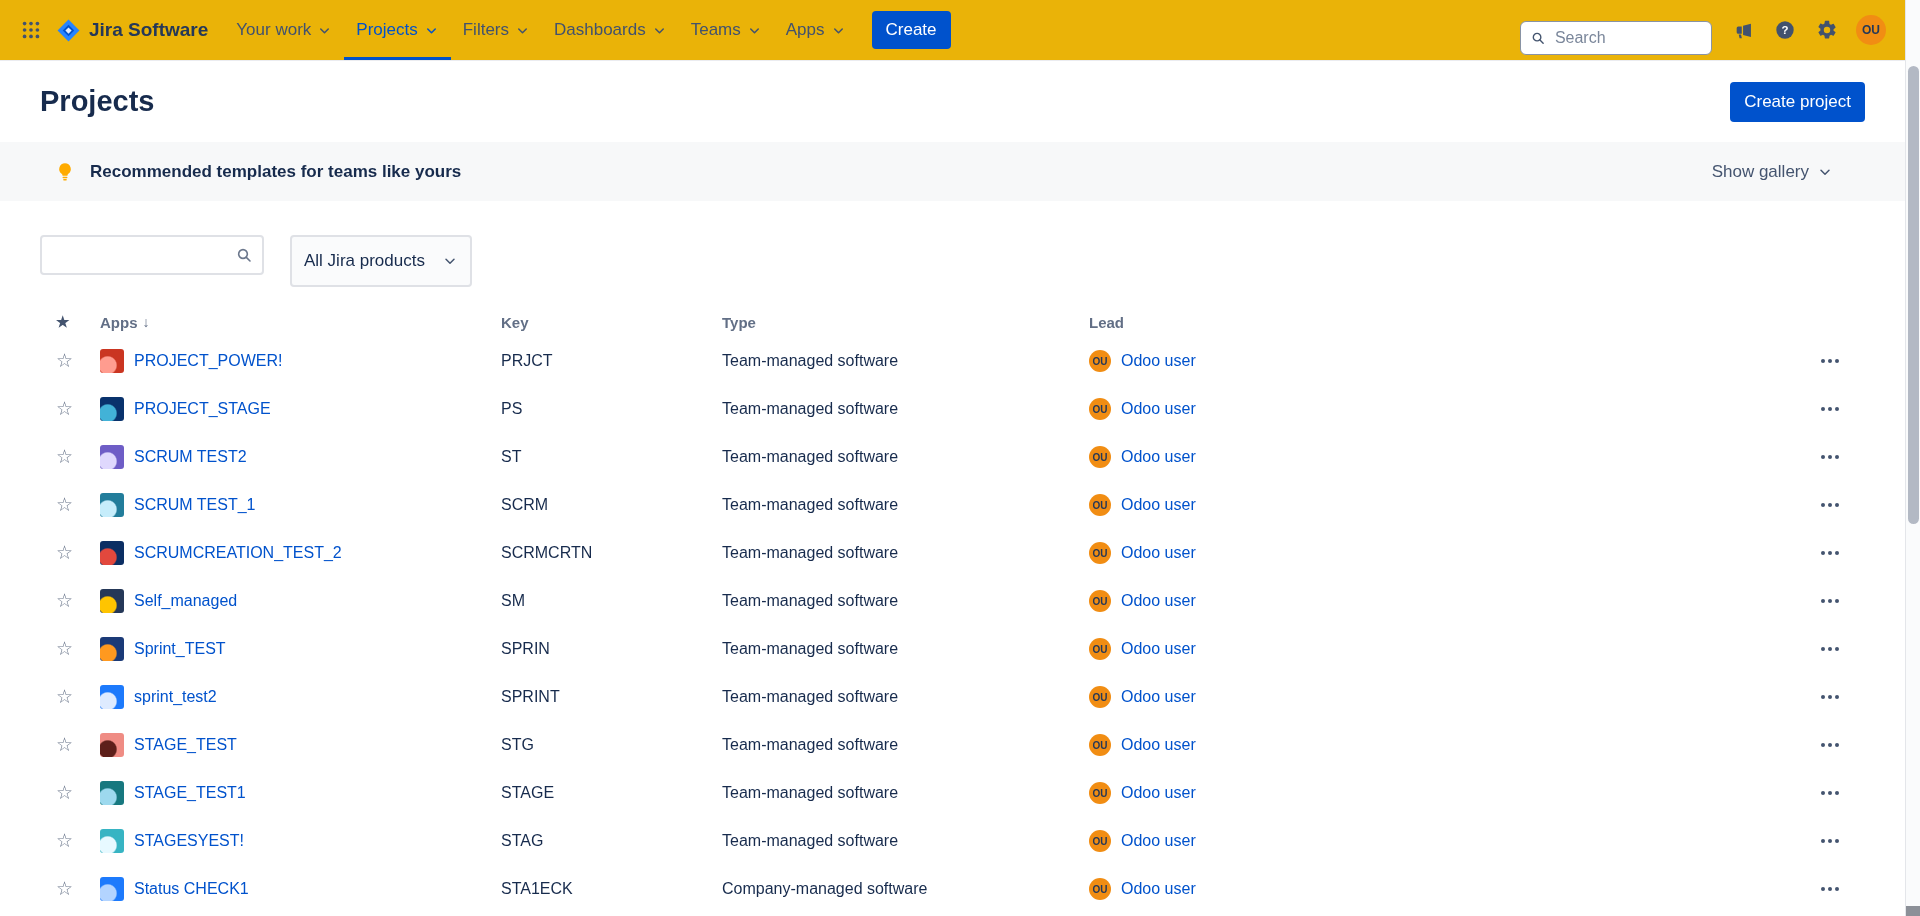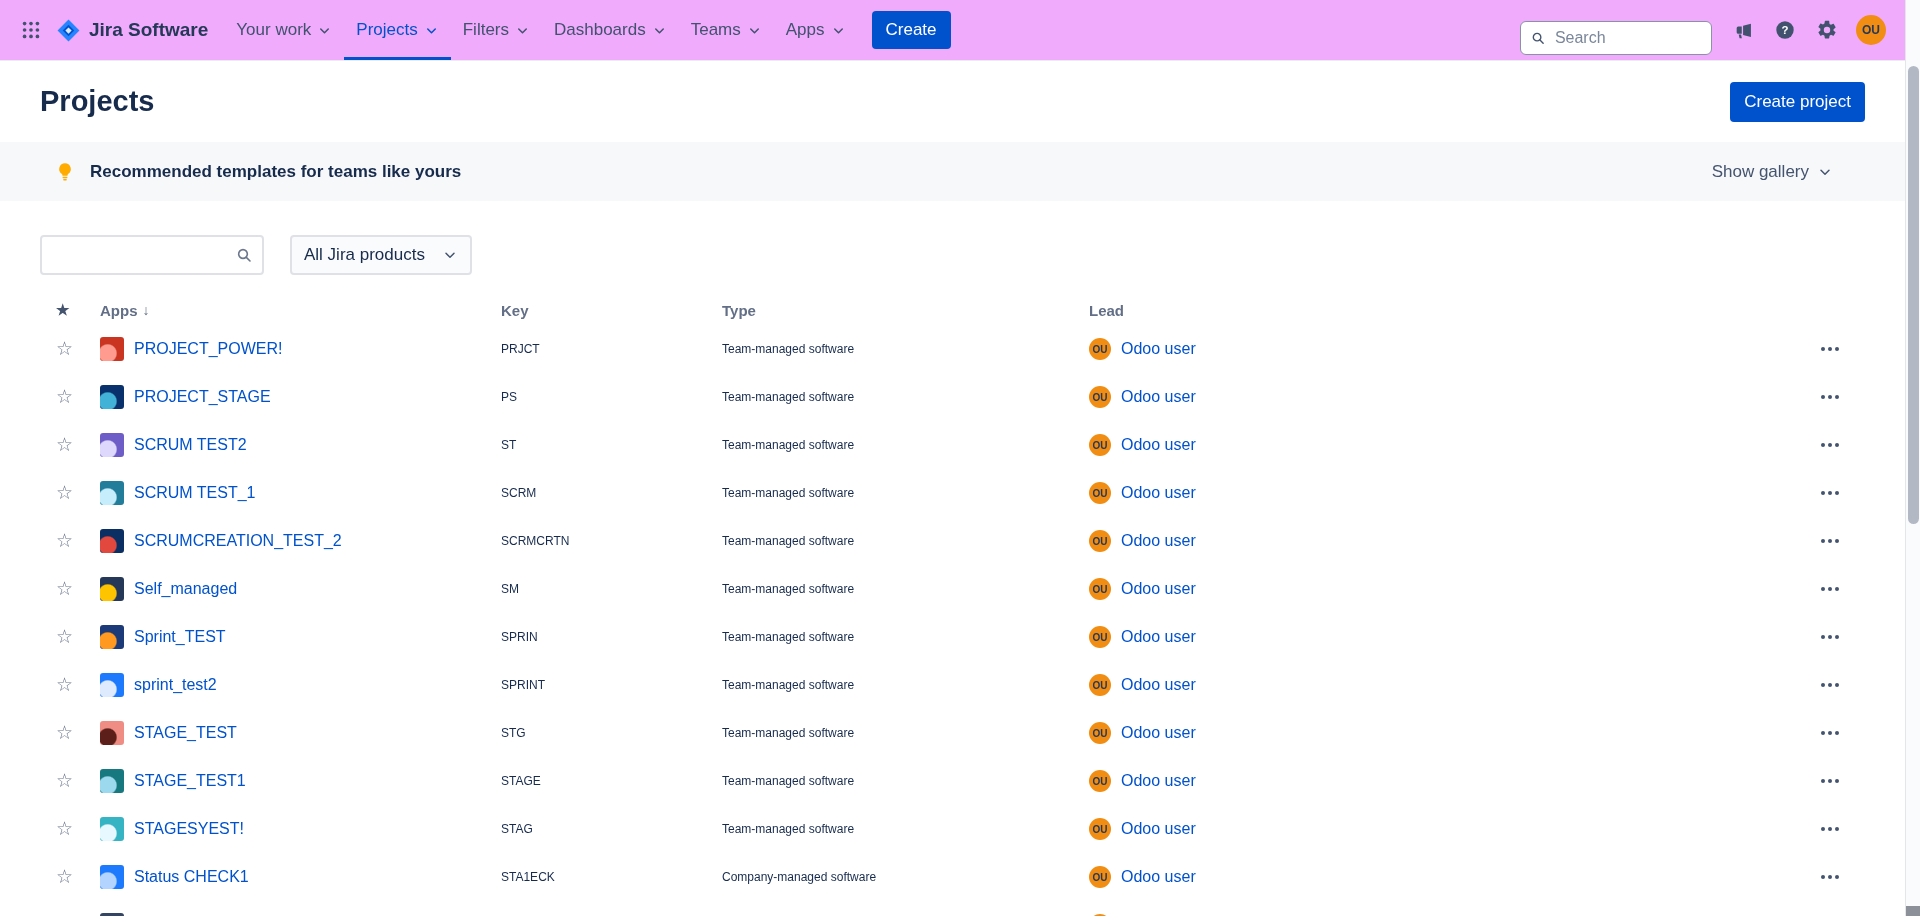--- a/index.html
+++ b/index.html
@@ -8,21 +8,21 @@
     width:1920px; height:916px; overflow:hidden; position:relative;
     background:#fff; color:#172B4D;
     font-family:"Liberation Sans", sans-serif;
   }
   a { text-decoration:none; cursor:pointer; }
 
   
   .navbar {
     height:61px; display:flex; align-items:center;
     padding:0 34px 0 14px; border-bottom:1px solid #EBECF0;
-    background:#f0abfc;
+    background:#eab308;
   }
   .grid-btn { width:34px; height:34px; display:flex; align-items:center; justify-content:center; border-radius:4px; cursor:pointer; }
   .logo { display:flex; align-items:center; gap:8px; margin:0 6px 0 8px; cursor:pointer; }
   .logo-text { font-size:19px; font-weight:600; color:#253858; white-space:nowrap; }
   .primary-nav { display:flex; align-items:stretch; height:100%; margin-left:10px; }
   .nav-item {
     display:flex; align-items:center; gap:6px; padding:0 12px; height:100%;
     font-size:17px; font-weight:500; color:#42526E; cursor:pointer; white-space:nowrap;justify-content:flex-end;
   }
   .nav-item .chev { display:flex; align-items:center; color:#42526E; }
@@ -72,40 +72,40 @@
   .filter-search {
     width:224px; height:40px; border:2px solid #DFE1E6; border-radius:4px;
     display:flex; align-items:center; padding:0 10px; background:#fff;
   }
   .filter-search input {
     border:none; outline:none; flex:1; font-size:16px; min-width:0;
     font-family:"Liberation Sans", sans-serif;
   }
   .filter-search .mag { display:flex; align-items:center; color:#6B778C; }
   .product-select {
-    width:182px; height:40px; border:2px solid #DFE1E6; border-radius:4px; background:#FAFBFC;
+    width:182px; height:52px; border:2px solid #DFE1E6; border-radius:4px; background:#FAFBFC;
     display:flex; align-items:center; justify-content:space-between; padding:0 12px;
     font-size:17px; color:#172B4D; cursor:pointer;
   }
   .product-select .chev { display:flex; align-items:center; color:#44546F; }
 
   
   .table { margin-top:20px; padding:0 55px 0 40px; }
   .thead, .trow { display:grid; grid-template-columns:60px 401px 221px 367px 1fr 70px; align-items:center; }
   .thead { height:30px; font-size:15px; font-weight:700; color:#626F86; }
   .trow { height:48px; }
   .star-cell { padding-left:16px; }
   .thead .star-cell { font-size:15px; color:#44546F; }
   .row-star { font-size:19px; color:#6B778C; cursor:pointer; line-height:1; }
   .name-head { display:flex; align-items:center; gap:5px; cursor:pointer; }
   .sort-arrow { font-size:14px; color:#626F86; }
   .name-cell { display:flex; align-items:center; gap:10px; min-width:0; }
   .proj-avatar { width:24px; height:24px; border-radius:3px; flex:0 0 24px; }
   .plink { color:#0052CC; font-size:16px; white-space:nowrap; overflow:hidden; text-overflow:ellipsis; }
-  .key-cell, .type-cell { font-size:12px; color:#172B4D; }
+  .key-cell, .type-cell { font-size:16px; color:#172B4D; }
   .lead-cell { display:flex; align-items:center; gap:10px; }
   .lead-avatar {
     width:22px; height:22px; border-radius:50%; background:#F18D13; color:#253858;
     font-size:10px; font-weight:700; display:flex; align-items:center; justify-content:center;
     flex:0 0 22px;
   }
   .actions-cell { display:flex; justify-content:center; }
   .dots { display:flex; gap:3px; cursor:pointer; padding:8px 6px; border-radius:4px; }
   .dots i { width:4px; height:4px; border-radius:50%; background:#44546F; }
 

